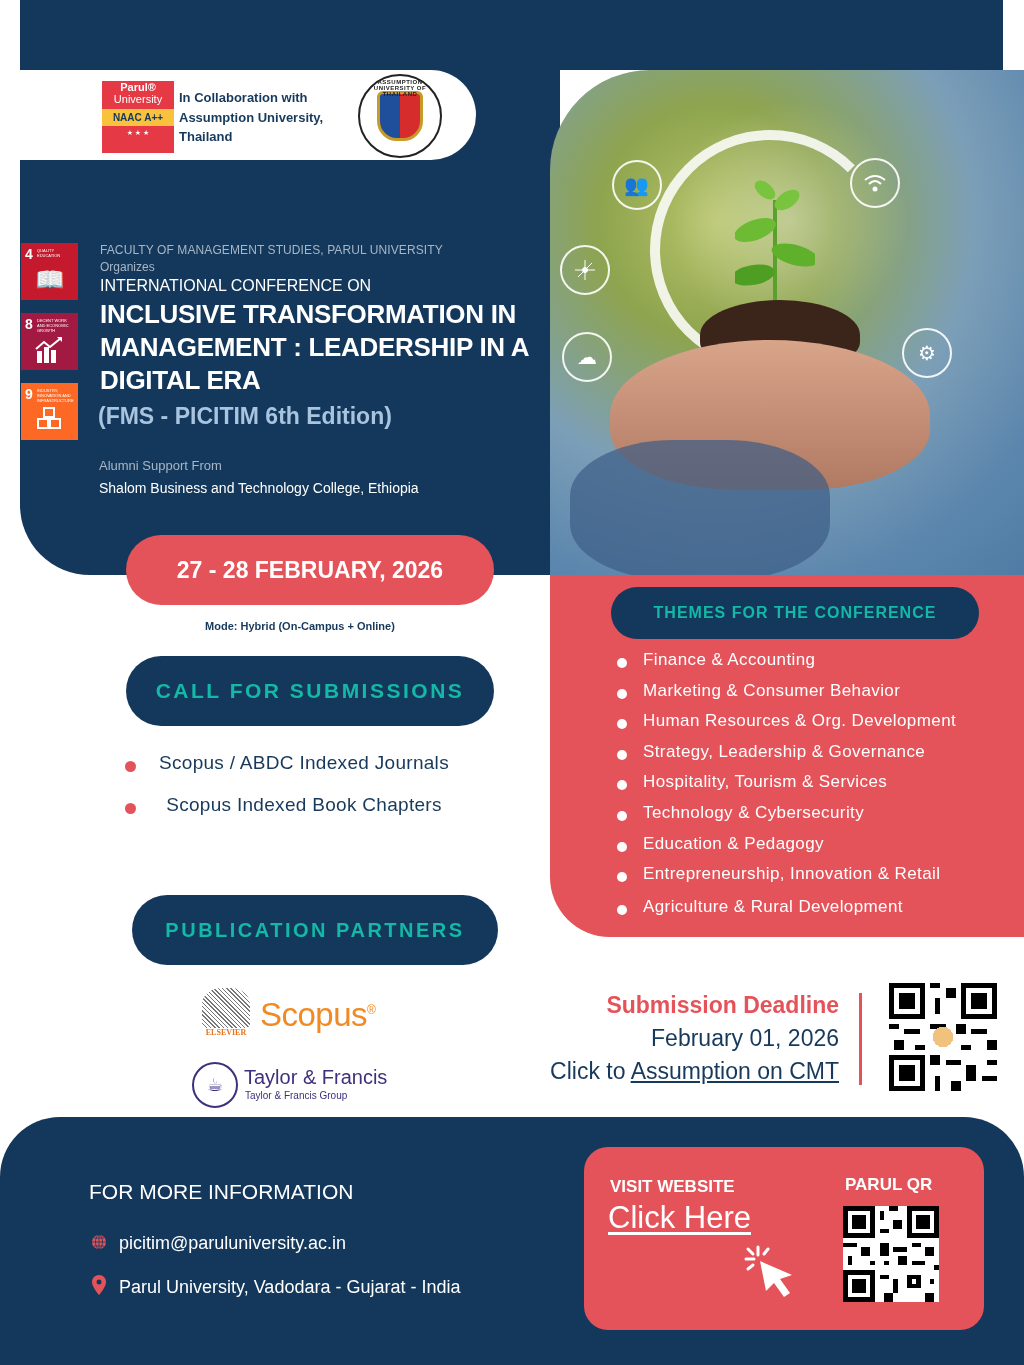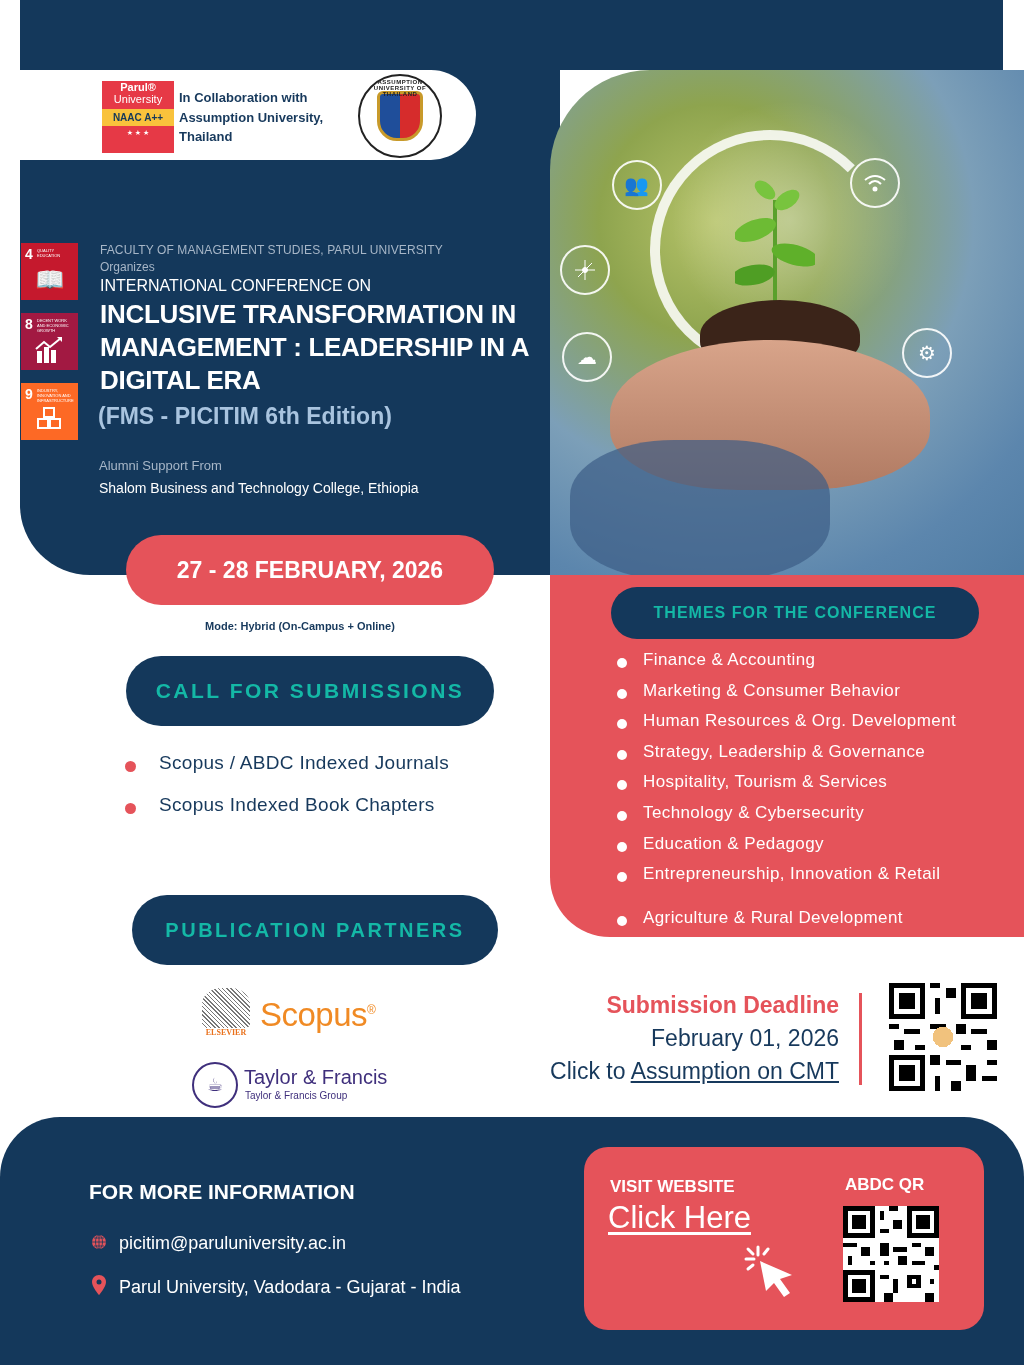--- a/index.html
+++ b/index.html
@@ -53,21 +53,21 @@
   .hero .arm { position: absolute; left: 20px; top: 370px; width: 260px; height: 140px; border-radius: 40%; background: #3c5c86; opacity: 0.7; }
   .hero .circ { position: absolute; width: 50px; height: 50px; border: 2px solid rgba(255,255,255,0.9); border-radius: 50%; color: #fff; display: flex; align-items: center; justify-content: center; font-size: 20px; }
 
   
   .date-pill { position: absolute; left: 126px; top: 535px; width: 368px; height: 70px; border-radius: 35px; background: #e5535a; color: #ffffff; font-weight: bold; font-size: 23px; display: flex; align-items: center; justify-content: center; }
   .mode { position: absolute; left: 126px; top: 620px; width: 348px; text-align: center; font-size: 11px; font-weight: bold; color: #17395c; }
 
   
   .pill-navy { position: absolute; background: #14385b; color: #14b8a6; font-weight: bold; display: flex; align-items: center; justify-content: center; letter-spacing: 2.5px; }
   .cfs { left: 126px; top: 656px; width: 368px; height: 70px; border-radius: 35px; font-size: 21px; }
-  .sub-list { position: absolute; left: 125px; top: 752px; list-style: none; }
+  .sub-list { position: absolute; left: 125px; top: 752px; list-style: none; text-align: center; }
   .sub-list li { position: relative; padding-left: 34px; font-size: 19px; color: #17395c; height: 42px; letter-spacing: 0.3px; }
   .sub-list li .dot { position: absolute; left: 0; top: 9px; width: 11px; height: 11px; border-radius: 50%; background: #e5535a; }
 
   .pp { left: 132px; top: 895px; width: 366px; height: 70px; border-radius: 35px; font-size: 20px; }
 
   
   .elsevier { position: absolute; left: 202px; top: 988px; width: 48px; height: 52px; }
   .elsevier .tree { width: 48px; height: 40px; background: repeating-linear-gradient(45deg, #777 0 1px, #fff 1px 3px); border-radius: 40% 40% 10% 10%; }
   .elsevier .name { font-family: "Liberation Serif", serif; font-size: 8px; color: #e9711c; font-weight: bold; text-align: center; }
   .scopus { position: absolute; left: 260px; top: 996px; font-size: 33px; color: #f08a24; letter-spacing: -0.5px; }
@@ -88,21 +88,21 @@
   .deadline-date { position: absolute; right: 185px; top: 1025px; font-size: 23px; color: #17395c; text-align: right; }
   .deadline-cta { position: absolute; right: 185px; top: 1058px; font-size: 23px; color: #17395c; text-align: right; }
   .deadline-cta a { color: #17395c; text-decoration: underline; }
   .deadline-divider { position: absolute; left: 859px; top: 993px; width: 3px; height: 92px; background: #e5535a; }
   .qr { position: absolute; background: #fff; }
   .qr svg { display: block; }
   .qr1 { left: 889px; top: 983px; width: 108px; height: 108px; }
 
   
   .footer { position: absolute; left: 0; top: 1117px; width: 1024px; height: 248px; background: #14385b; border-top-left-radius: 60px; border-top-right-radius: 60px; }
-  .fmi { position: absolute; left: 89px; top: 1180px; font-size: 21px; font-weight: bold; color: #fff; }
+  .fmi { position: absolute; left: 89px; top: 1180px; font-size: 21px; font-weight: normal; color: #fff; }
   .email-row, .addr-row { position: absolute; left: 89px; font-size: 18px; color: #fff; display: flex; align-items: center; }
   .email-row { top: 1233px; }
   .addr-row { top: 1275px; }
   .email-row .ic, .addr-row .ic { width: 20px; margin-right: 10px; color: #e5535a; font-size: 16px; text-align: center; }
 
   .visit-box { position: absolute; left: 584px; top: 1147px; width: 400px; height: 183px; background: #e5535a; border-radius: 24px; }
   .visit-lbl { position: absolute; left: 610px; top: 1177px; font-size: 17px; font-weight: bold; color: #fff; }
   .click-here { position: absolute; left: 608px; top: 1200px; font-size: 31px; color: #fff; text-decoration: underline; text-underline-offset: 4px; }
   .cursor { position: absolute; left: 744px; top: 1245px; width: 60px; height: 55px; }
   .scan-lbl { position: absolute; left: 845px; top: 1175px; font-size: 17px; font-weight: bold; color: #fff; }
@@ -225,21 +225,21 @@
 <div class="pill-navy themes-pill">THEMES FOR THE CONFERENCE</div>
 <ul class="themes-list">
   <li><span class="dot"></span><span>Finance &amp; Accounting</span></li>
   <li><span class="dot"></span><span>Marketing &amp; Consumer Behavior</span></li>
   <li><span class="dot"></span><span>Human Resources &amp; Org. Development</span></li>
   <li><span class="dot"></span><span>Strategy, Leadership &amp; Governance</span></li>
   <li><span class="dot"></span><span>Hospitality, Tourism &amp; Services</span></li>
   <li><span class="dot"></span><span>Technology &amp; Cybersecurity</span></li>
   <li><span class="dot"></span><span>Education &amp; Pedagogy</span></li>
   <li><span class="dot"></span><span>Entrepreneurship, Innovation &amp; Retail</span></li>
-  <li style="margin-top:13px;"><span class="dot"></span><span>Agriculture &amp; Rural Development</span></li>
+  <li style="margin-top:2px;"><span class="dot"></span><span>Agriculture &amp; Rural Development</span></li>
 </ul>
 
 <div class="deadline-title">Submission Deadline</div>
 <div class="deadline-date">February 01, 2026</div>
 <div class="deadline-cta">
   <span>Click to</span>
   <a href="#">Assumption on CMT</a>
 </div>
 <div class="deadline-divider"></div>
 <div class="qr qr1">
@@ -307,21 +307,21 @@
 <svg class="cursor" viewBox="0 0 60 55">
   <g stroke="#fff" stroke-width="3" stroke-linecap="round">
       <line x1="14" y1="2" x2="14" y2="10"></line>
       <line x1="2" y1="14" x2="10" y2="14"></line>
       <line x1="4" y1="4" x2="9" y2="9"></line>
       <line x1="4" y1="24" x2="9" y2="20"></line>
       <line x1="24" y1="4" x2="20" y2="9"></line>
     </g>
   <path d="M16 16 L48 30 L36 34 L46 48 L40 52 L30 38 L22 46 Z" fill="#fff"></path>
 </svg>
-<div class="scan-lbl">ABDC QR</div>
+<div class="scan-lbl">PARUL QR</div>
 <div class="qr qr2">
   <svg width="96" height="96" viewBox="0 0 21 21" shape-rendering="crispEdges">
     <rect width="21" height="21" fill="#fff"></rect>
     <g fill="#000">
       <rect x="0" y="0" width="7" height="7"></rect>
         <rect x="1" y="1" width="5" height="5" fill="#fff"></rect>
         <rect x="2" y="2" width="3" height="3"></rect>
       <rect x="14" y="0" width="7" height="7"></rect>
         <rect x="15" y="1" width="5" height="5" fill="#fff"></rect>
         <rect x="16" y="2" width="3" height="3"></rect>

